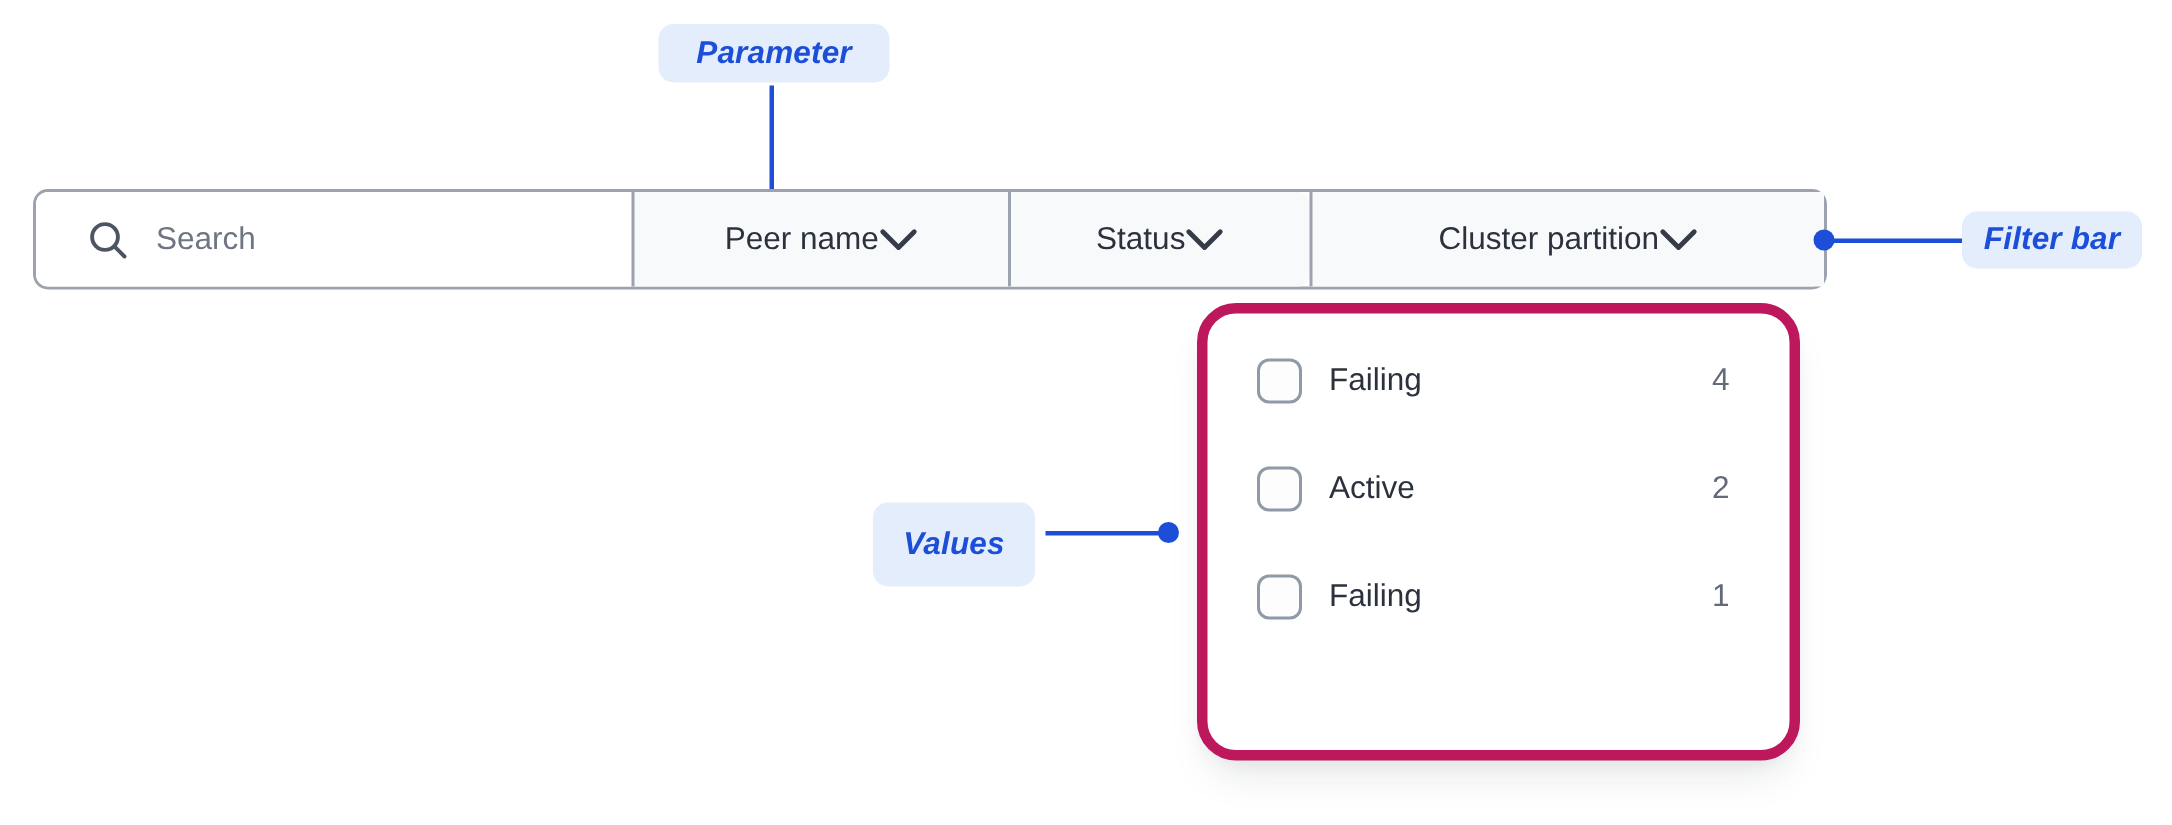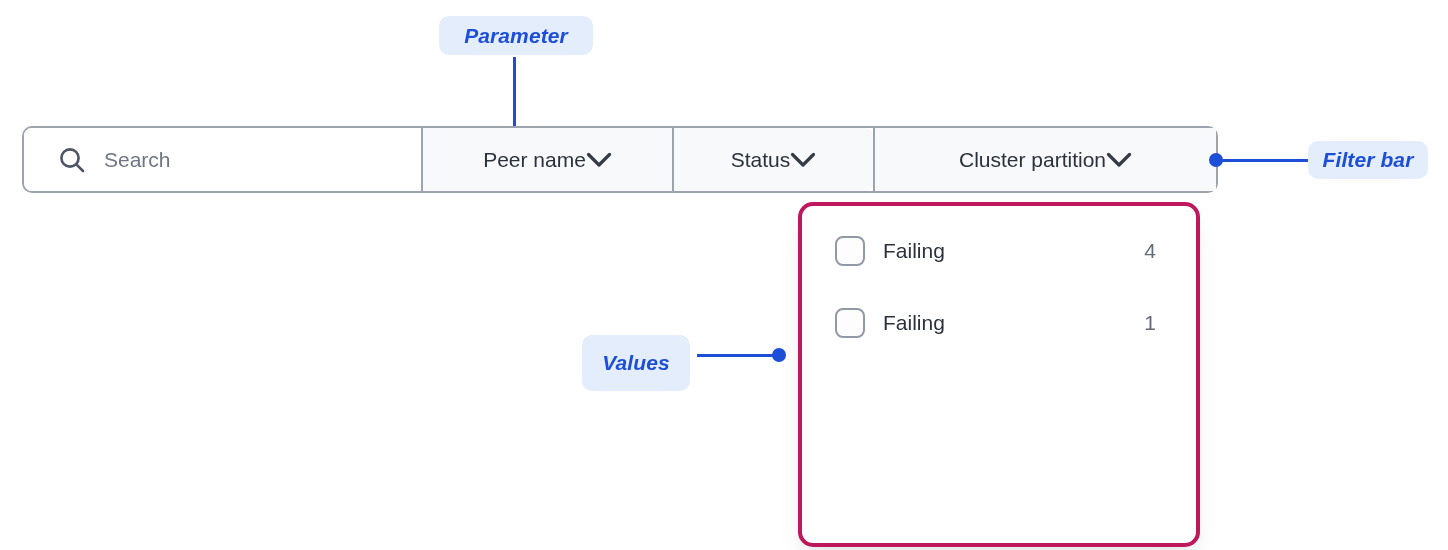--- a/index.html
+++ b/index.html
@@ -94,25 +94,25 @@
   .fb-dd-peer    { width: 251px; }
   .fb-dd-cluster { width: 343px; }
   .fb-dd-status  { flex: 1; border-radius: 0 8px 8px 0; }
 
   .chevron-svg, .search-svg { display: block; flex: none; }
 
   
   .panel {
     position: absolute;
     left: 798px; top: 202px;
-    width: 402px; height: 345px;
-    box-sizing: border-box;
-    background: #ffffff;
-    border: 4px solid #be185d;
-    border-radius: 15px;
+    width: 402px; height: 305px;
+    box-sizing: border-box;
+    background: #ffffff;
+    border: 7px solid #be185d;
+    border-radius: 26px;
     padding-top: 9px;
     box-shadow: 0 16px 28px -8px rgba(23,31,53,0.10), 0 6px 12px -4px rgba(23,31,53,0.05);
   }
   .panel-row {
     height: 72px;
     display: flex;
     align-items: center;
     padding-left: 33px;
     padding-right: 40px;
     cursor: pointer;
@@ -183,20 +183,25 @@
   <div class="badge badge-filterbar">Filter bar</div>
 
   <div class="panel">
 
     <div class="panel-row">
       <span class="checkbox"></span>
       <span class="opt-label">Failing</span>
       <span class="opt-count">4</span>
     </div>
 
+    <div class="panel-row">
+      <span class="checkbox"></span>
+      <span class="opt-label">Active</span>
+      <span class="opt-count">2</span>
+    </div>
 
     <div class="panel-row">
       <span class="checkbox"></span>
       <span class="opt-label">Failing</span>
       <span class="opt-count">1</span>
     </div>
 
   </div>
 
   <div class="badge badge-values">Values</div>

